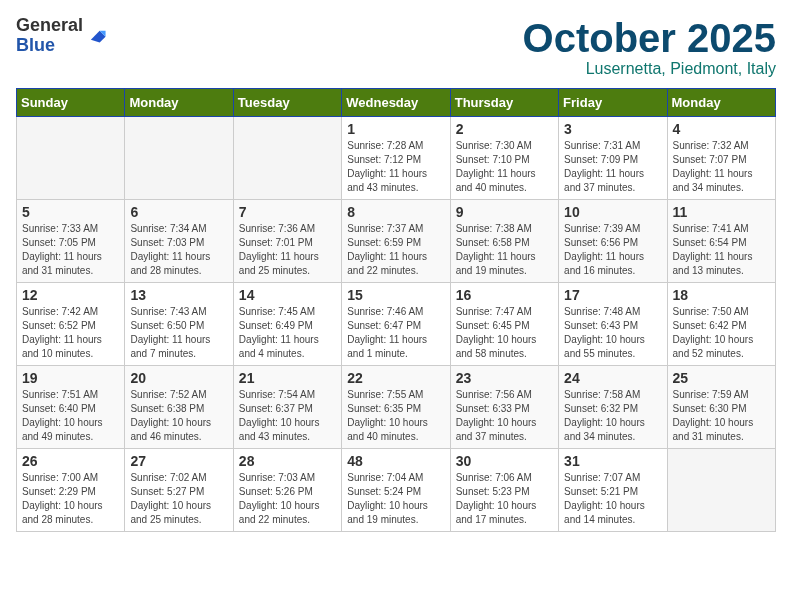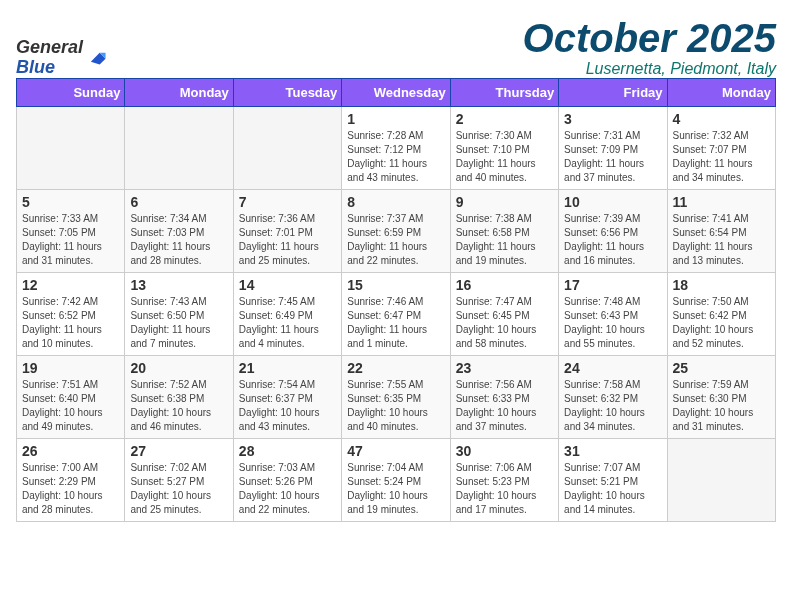--- a/index.html
+++ b/index.html
@@ -5,24 +5,23 @@
     * { box-sizing: border-box; margin: 0; padding: 0; }
     body {
       font-family: Arial, sans-serif;
       background: #fff;
       width: 792px;
       min-height: 612px;
       padding: 16px;
     }
     .header {
       display: flex;
-      align-items: flex-end;
+      align-items: flex-start;
       justify-content: space-between;
-      margin-bottom: 0;
-      font-style: italic;
+      margin-bottom: 10px;
     }
     .logo {
       display: flex;
       align-items: center;
     }
     .logo-text-general {
       font-size: 18px;
       font-weight: bold;
       color: #333;
       line-height: 1.1;
@@ -58,26 +57,26 @@
     .location-title {
       font-size: 16px;
       color: #0f766e;
     }
     .calendar {
       width: 100%;
       border-collapse: collapse;
       border: 1px solid #ccc;
     }
     .calendar th {
-      background: #8b5cf6;
+      background: #4d7c0f;
       color: #fff;
       font-size: 13px;
       font-weight: bold;
       padding: 6px 4px;
-      text-align: right;
+      text-align: left;
       border: 1px solid #1a44aa;
     }
     .calendar td {
       vertical-align: top;
       border: 1px solid #ccc;
       padding: 4px 5px;
       width: 108px;
       min-height: 80px;
       font-size: 10.5px;
       color: #333;
@@ -316,21 +315,21 @@
 Sunset: 5:27 PM
 Daylight: 10 hours and 25 minutes.</div>
         </td>
         <td>
           <span class="day-num">28</span>
           <div class="day-info">Sunrise: 7:03 AM
 Sunset: 5:26 PM
 Daylight: 10 hours and 22 minutes.</div>
         </td>
         <td>
-          <span class="day-num">47</span>
+          <span class="day-num">48</span>
           <div class="day-info">Sunrise: 7:04 AM
 Sunset: 5:24 PM
 Daylight: 10 hours and 19 minutes.</div>
         </td>
         <td>
           <span class="day-num">30</span>
           <div class="day-info">Sunrise: 7:06 AM
 Sunset: 5:23 PM
 Daylight: 10 hours and 17 minutes.</div>
         </td>

